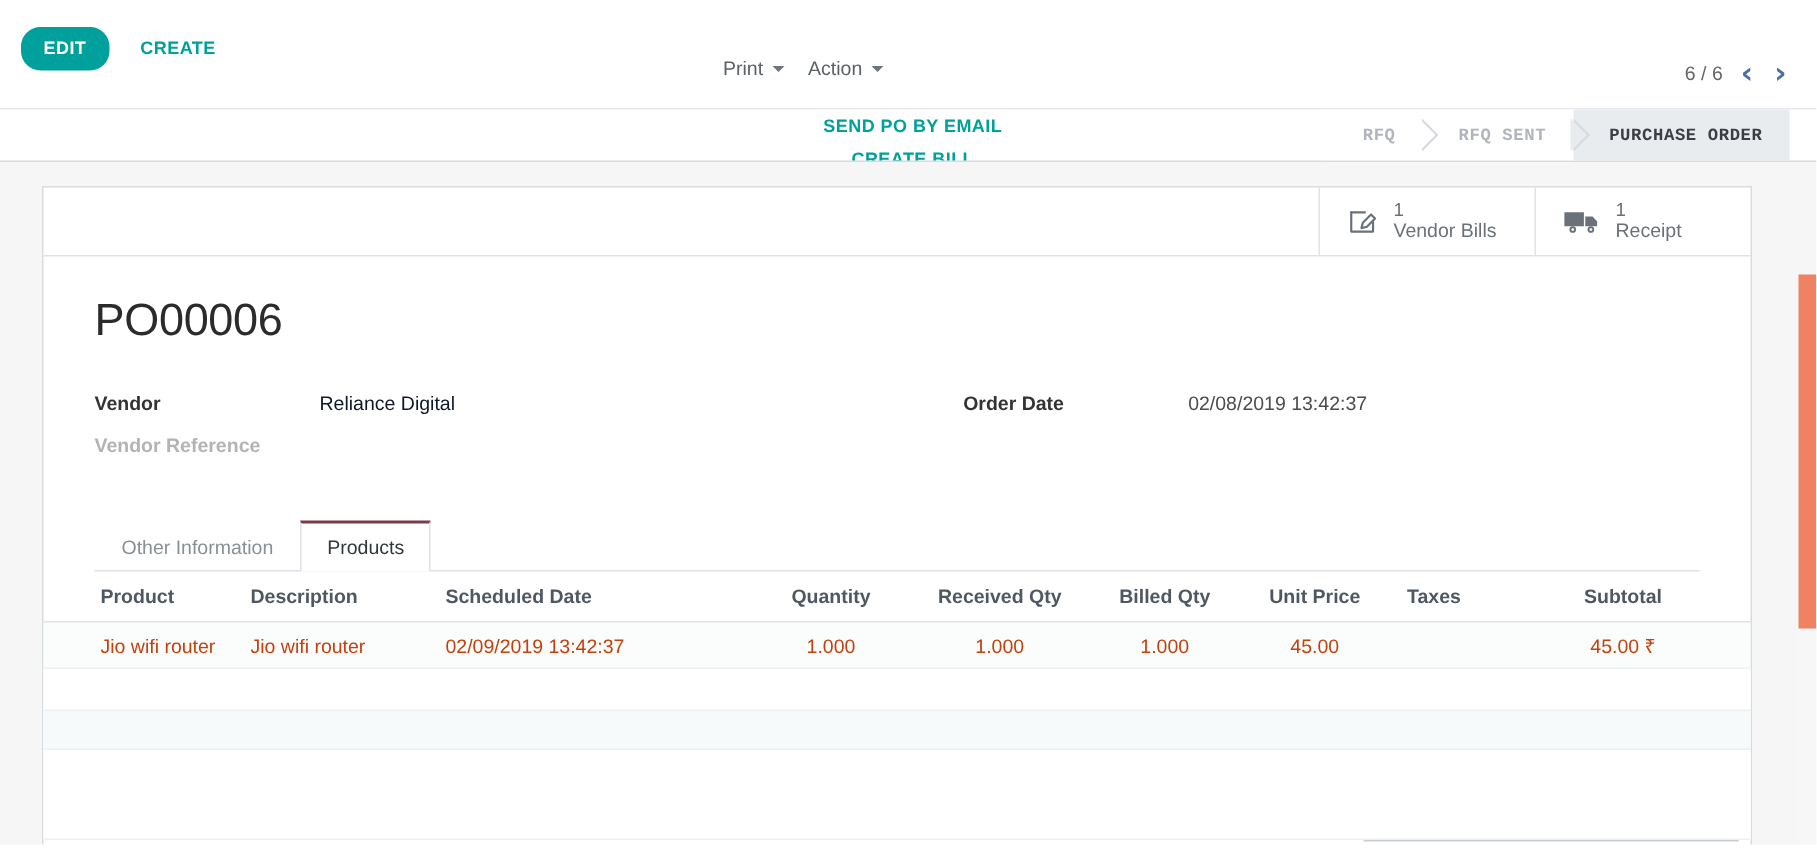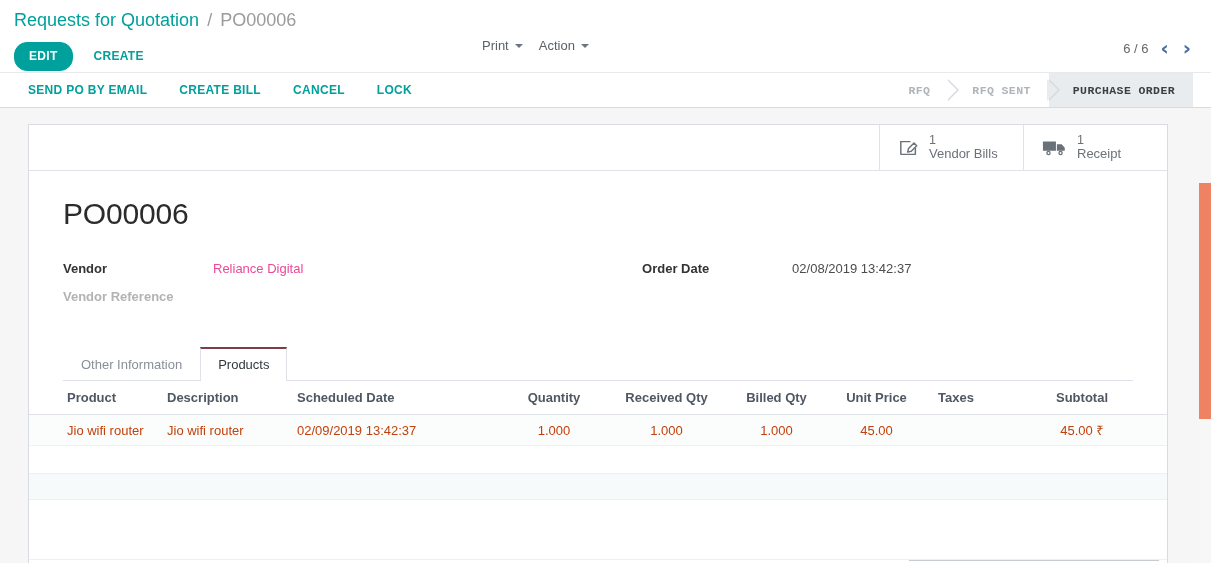--- a/index.html
+++ b/index.html
@@ -119,20 +119,21 @@
   .statusbar {
     position: relative;
     height: 36px;
     background: #ffffff;
     border-top: 1px solid #e7e9ed;
     border-bottom: 1px solid #d8dadd;
     display: flex;
     align-items: center;
     padding-left: 18px;
     overflow: hidden;
+    flex-direction: column;
   }
   .sb-btn {
     background: none;
     border: none;
     color: #00A09D;
     font-size: 12px;
     font-weight: bold;
     letter-spacing: .3px;
     cursor: pointer;
     padding: 4px 10px;
@@ -287,21 +288,21 @@
   }
   .form-label {
     width: 150px;
     font-weight: bold;
     font-size: 13px;
     color: #333333;
     flex: 0 0 150px;
   }
   .form-label.muted { color: #b3b3b3; }
   .form-value { font-size: 13px; color: #4c4c4c; }
-  .form-value.link { color: #ec4899; cursor: pointer; }
+  .form-value.link { color: #0f172a; cursor: pointer; }
 
   
   .notebook { margin-top: 30px; }
   .nb-tabs {
     display: flex;
     border-bottom: 1px solid #dee2e6;
     padding-left: 0;
   }
   .nb-tab {
     padding: 9px 17px;
@@ -356,25 +357,20 @@
   .totals-rule {
     border-top: 1px solid #c7ccd1;
     margin-bottom: 5px;
   }
 </style>
 </head>
 <body>
 
 <div class="topbar">
 
-  <div class="breadcrumb">
-    <span class="crumb-link">Requests for Quotation</span>
-    <span class="crumb-sep">/</span>
-    <span class="crumb-current">PO00006</span>
-  </div>
 
   <div class="btnrow">
     <button class="btn-edit">EDIT</button>
     <button class="btn-create">CREATE</button>
   </div>
 
   <div class="cp-dropdowns">
     <span class="cp-dd">
       <span>Print</span>
       <i class="caret"></i>

